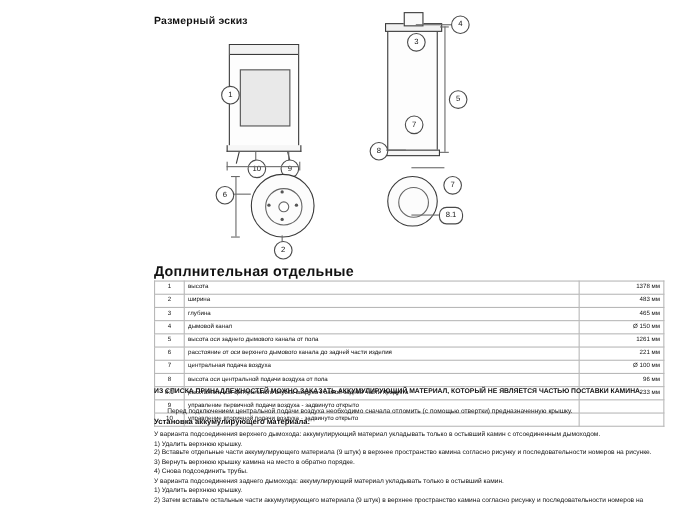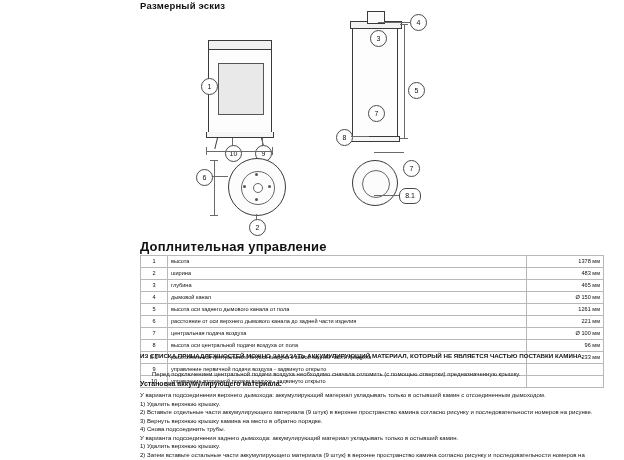--- a/index.html
+++ b/index.html
@@ -12,21 +12,21 @@
     position:relative;
   }
   .page{position:relative;width:624px;height:460px;}
 
   .h-title{
     position:absolute;
     font-weight:bold;
     font-size:9.5px;
     letter-spacing:.2px;
   }
-  #title-sketch{left:140px;top:0;font-size:9.5px;}
+  #title-sketch{left:140px;top:14px;font-size:9.5px;}
   #title-extra{left:140px;top:239px;font-size:13px;font-weight:bold;}
 
   
   .draw{position:absolute;}
 
   .stove-front{
     left:208px;top:40px;width:62px;height:95px;
     border:1px solid #3a3a3a;background:#fdfdfd;
   }
   .stove-front .glass{
@@ -176,21 +176,21 @@
   <div class="dimline hline" style="left:351px;top:136px;width:18px;"></div>
 
   <div class="draw circle-right">
     <div class="inner2"></div>
   </div>
   <div class="dimline hline" style="left:374px;top:152px;width:30px;"></div>
   <div class="callout" style="left:403px;top:160px;">7</div>
   <div class="callout wide" style="left:399px;top:188px;">8.1</div>
   <div class="dimline hline" style="left:374px;top:195px;width:25px;"></div>
 
-  <div class="h-title" id="title-extra">Доплнительная управление</div>
+  <div class="h-title" id="title-extra">Доплнительная отдельные</div>
 
   <table class="tbl">
     <tbody>
       <tr>
         <td class="num">1</td>
         <td class="lbl">высота</td>
         <td class="val">1378 мм</td>
       </tr>
       <tr>
         <td class="num">2</td>

